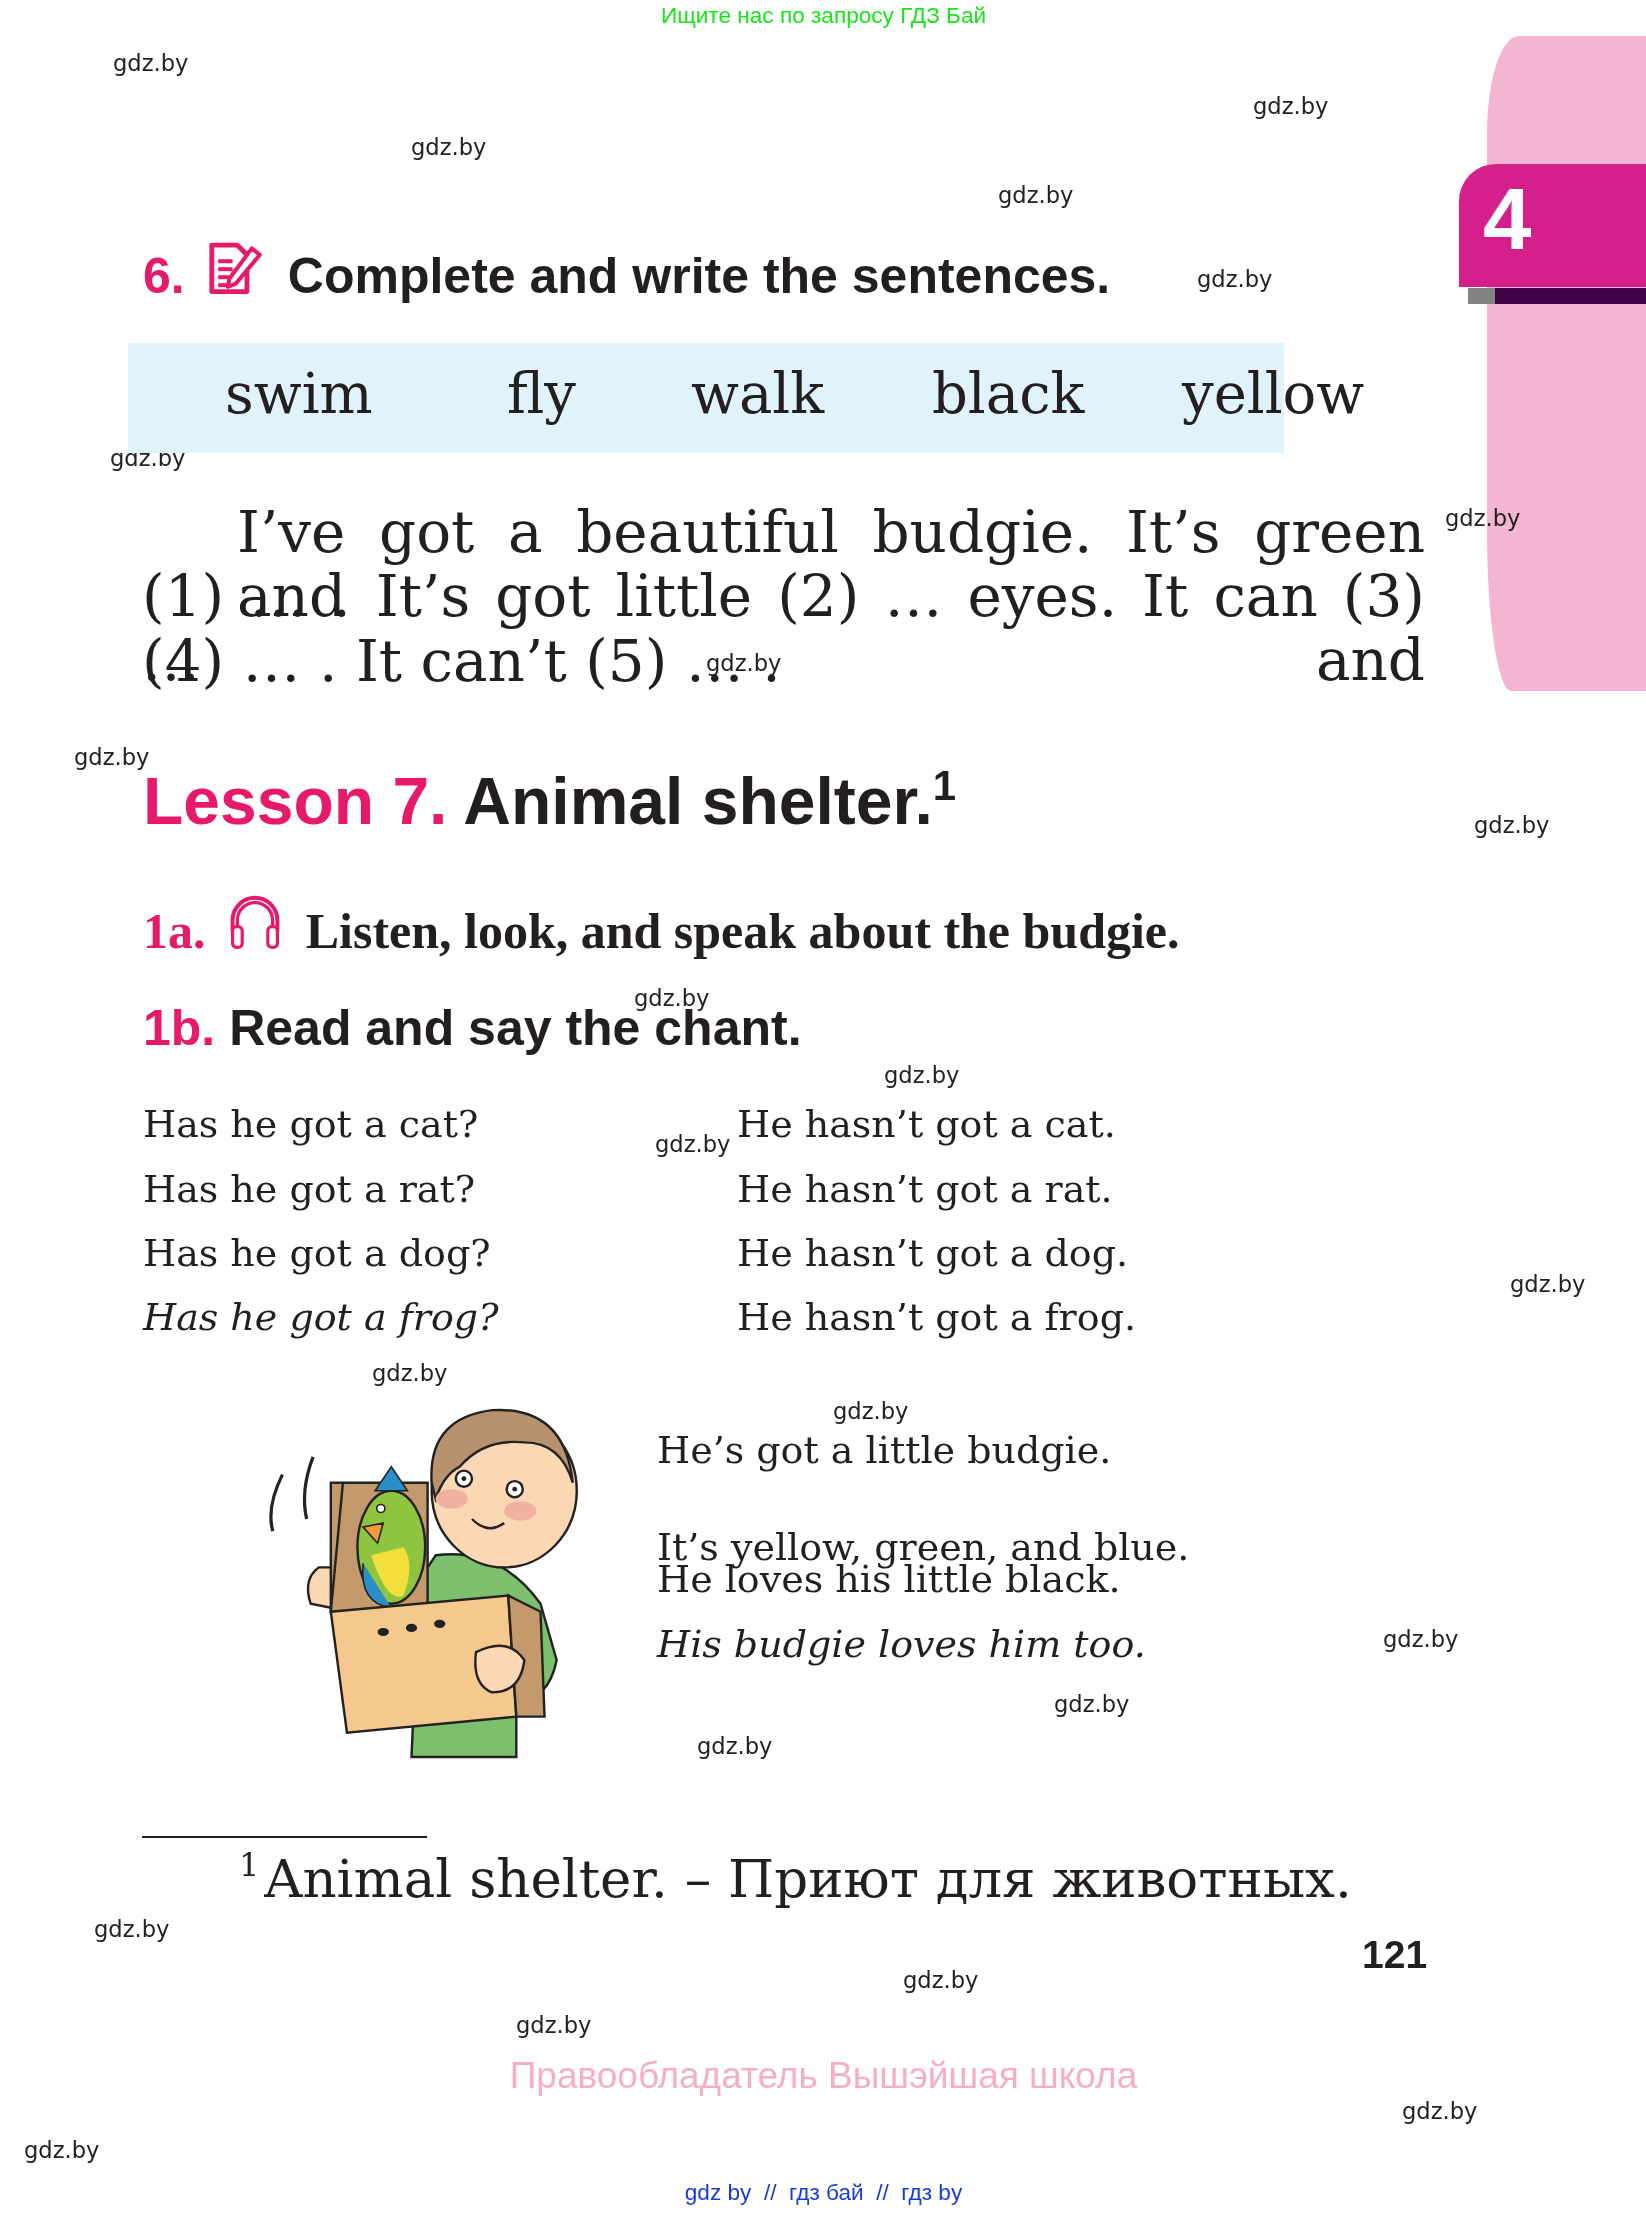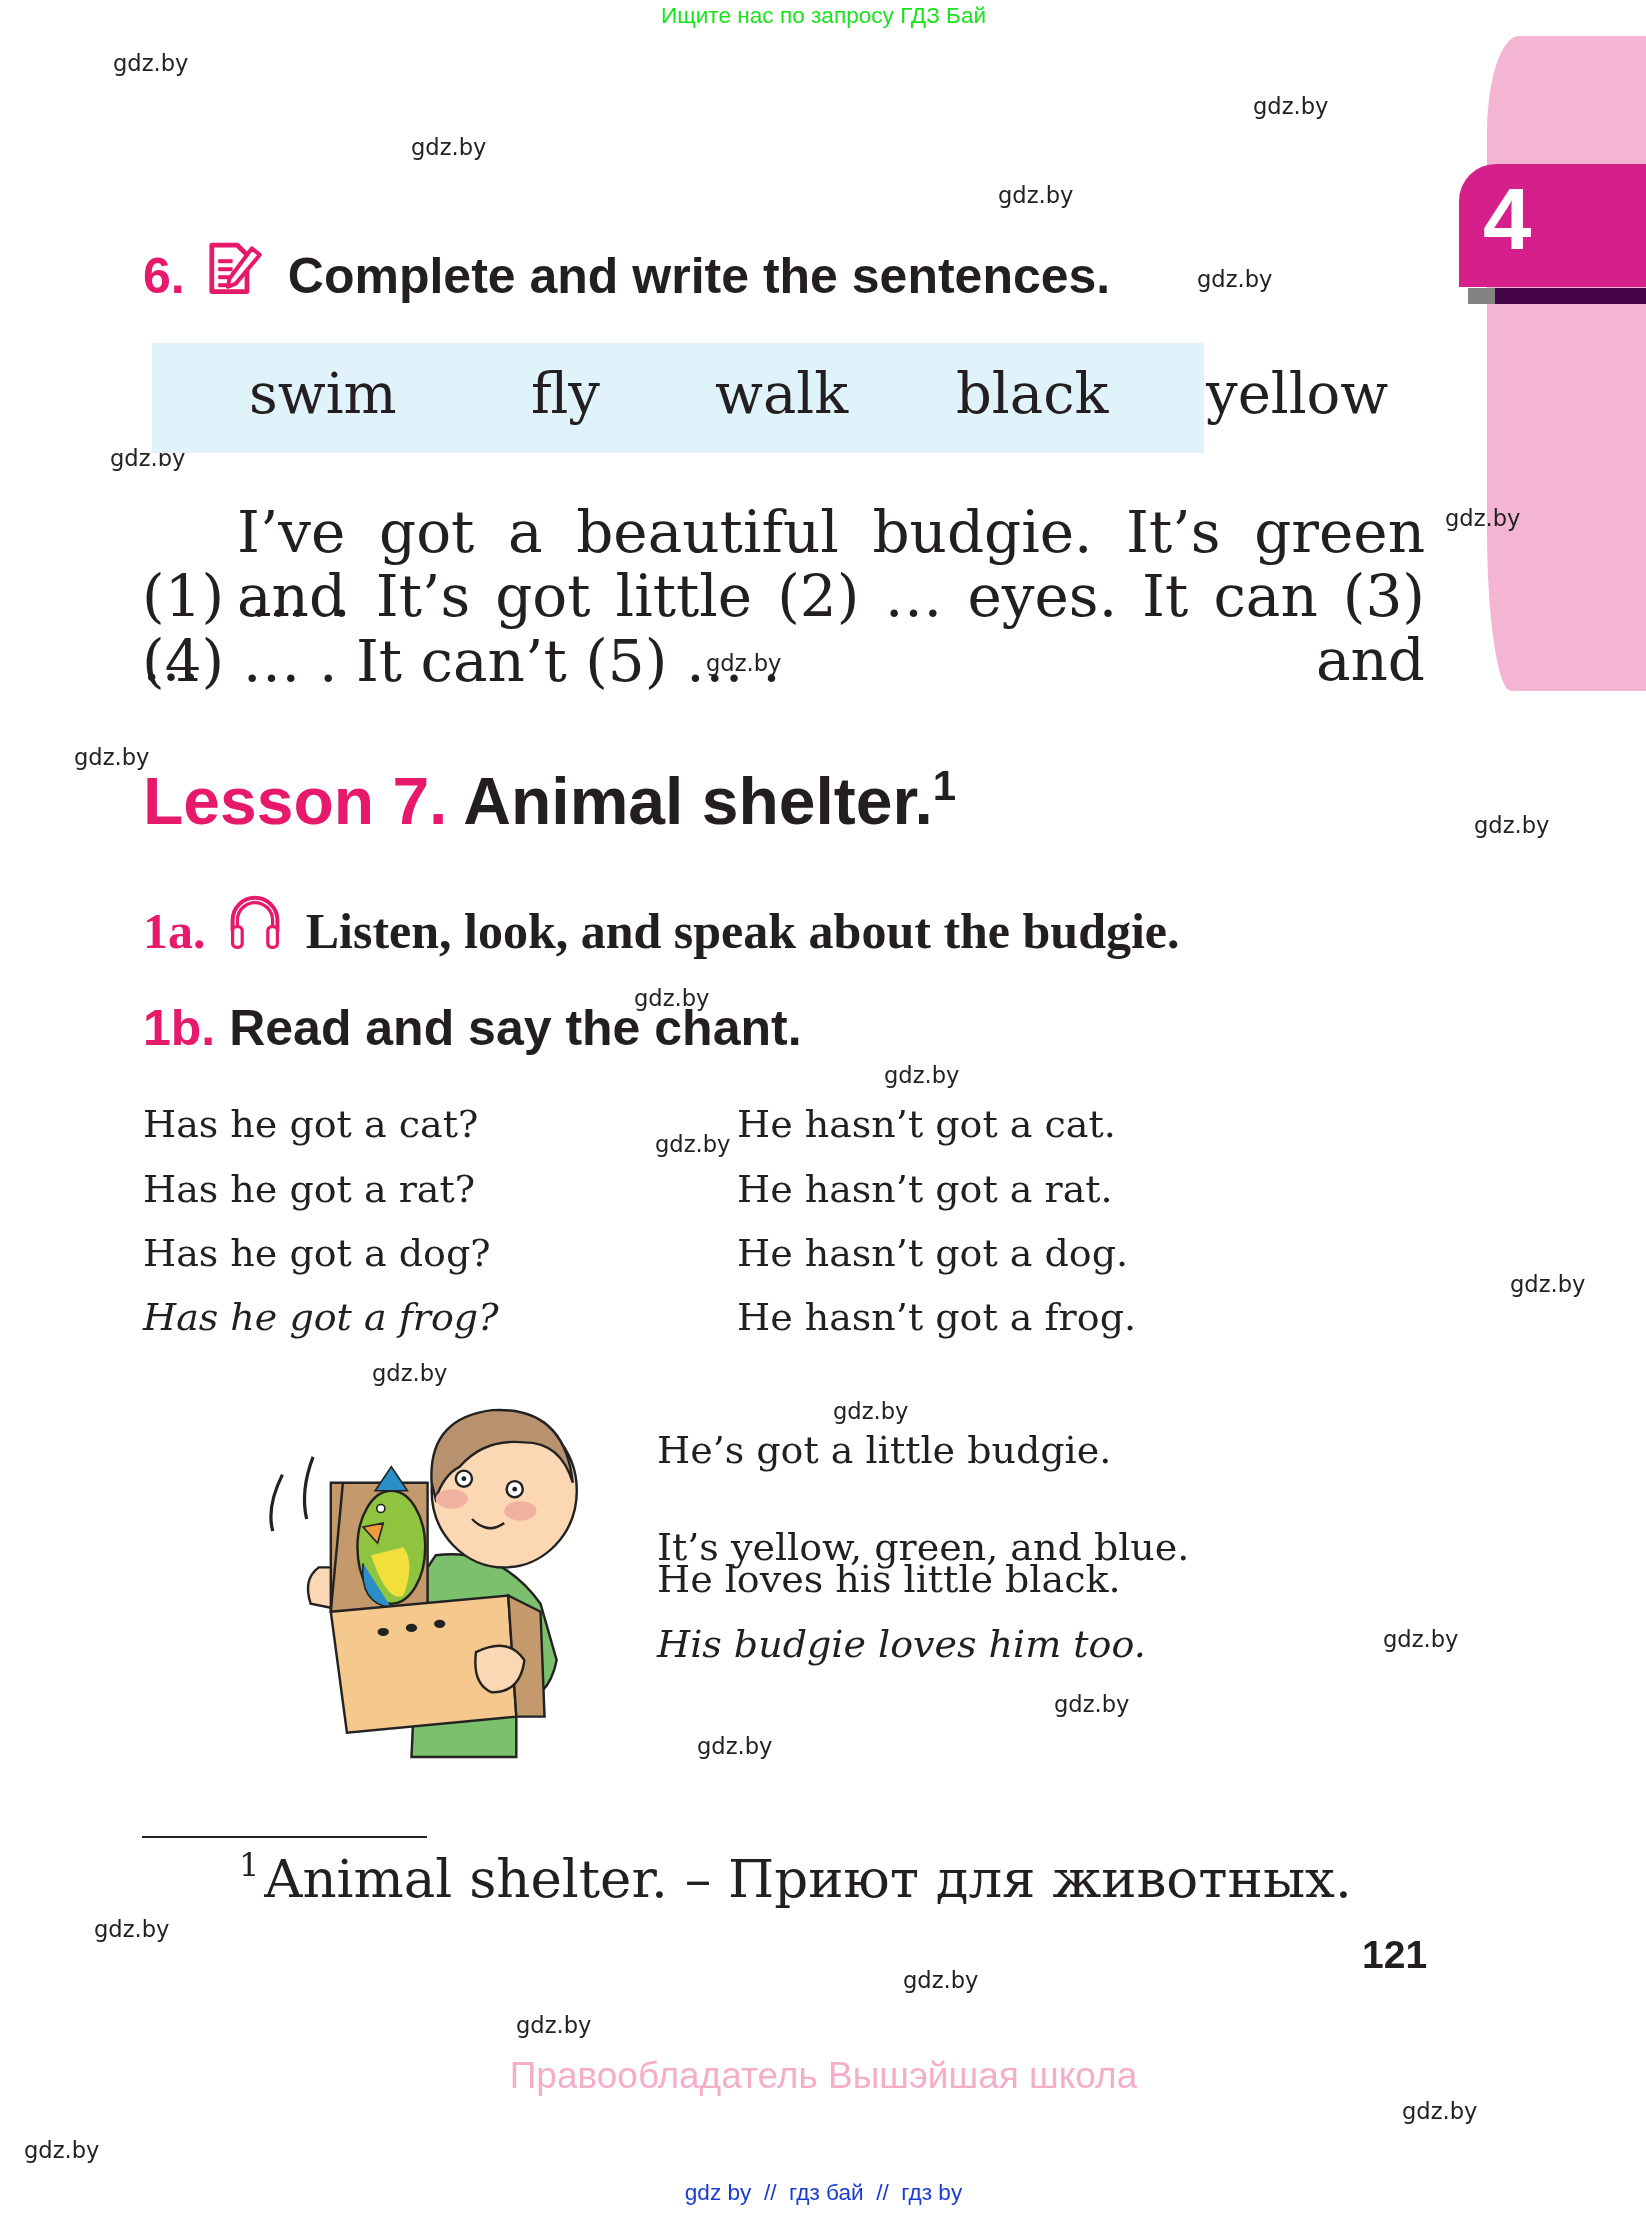--- a/index.html
+++ b/index.html
@@ -12,21 +12,21 @@
   .wm { font-size:22.6px; color:#222; font-family:"DejaVu Sans", sans-serif; }
   .side-strip { left:1487px; top:36px; width:160px; height:655px; background:#f4b5d3;
                 border-top-left-radius:32px 97px; border-bottom-left-radius:24px 161px; }
   .unit-tab { left:1459px; top:164px; width:188px; height:123px; background:#d5208c;
               border-top-left-radius:37px; }
   .unit-tab-shadow-grey { left:1468px; top:288px; width:26.6px; height:16px; background:#838383; }
   .unit-tab-shadow-dark { left:1495px; top:288px; width:152px; height:16px; background:#430346; }
   .unit-num { left:1483px; top:169px; font-size:87px; font-weight:bold; color:#fff; }
   .ex-num { color:#e6196a; font-weight:bold; }
   .h-ex { font-size:50px; font-weight:bold; color:#231f20; white-space:nowrap; }
-  .wordbox { left:152px; top:343px; width:1052px; height:110px; background:#e0f3fb; }
+  .wordbox { left:128px; top:343px; width:1156px; height:110px; background:#e0f3fb; }
   .word { position:absolute; top:17.7px; font-size:56px; }
   .para { left:142px; width:1283px; font-size:58px; line-height:64px; }
   .lesson { left:143px; top:762px; font-size:66px; font-weight:bold; white-space:nowrap; }
   .lesson sup { font-size:42px; vertical-align:24px; }
   .chant { font-size:38px; white-space:nowrap; line-height:64px; }
   .rule { left:142px; top:1836px; width:285px; height:2.4px; background:#231f20; }
   .foot { left:239px; top:1846px; font-size:53px; white-space:nowrap; }
   .foot sup { font-size:32px; vertical-align:21px; margin-right:4.8px; }
   .pagenum { left:1362px; top:1933px; font-size:39px; font-weight:bold; }
   .copyright { left:0; width:1647px; top:2055px; text-align:center; font-size:37px; color:#f4aec7; }

